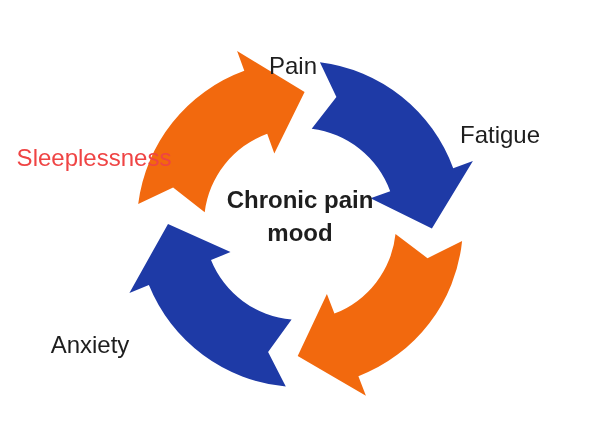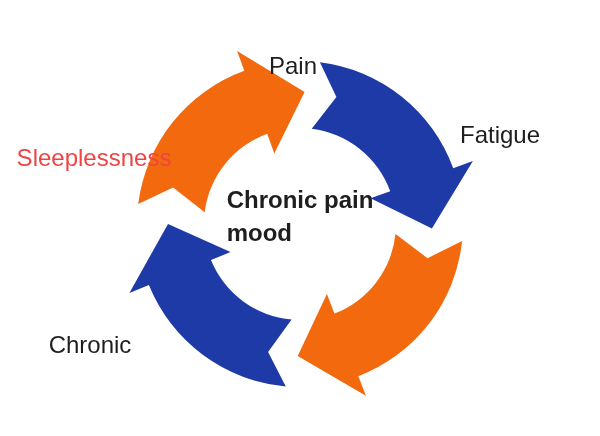--- a/index.html
+++ b/index.html
@@ -18,21 +18,21 @@
   .ring-svg {
     position: absolute;
     left: 0;
     top: 0;
   }
   .diagram-title {
     position: absolute;
     left: 300px;
     top: 216px;
     transform: translate(-50%, -50%);
-    text-align: left;
+    text-align: center;
     font-size: 24px;
     font-weight: 700;
     line-height: 33px;
     color: #1e1e1e;
     white-space: nowrap;
   }
   .diagram-label {
     position: absolute;
     transform: translate(-50%, -50%);
     font-size: 24px;
@@ -59,16 +59,16 @@
       <path d="M 285.8 386.4 A 163 163 0 0 1 148.9 285.1 L 129.4 292.9 L 168.0 224.0 L 230.5 252.1 L 211.0 260.0 A 96 96 0 0 0 291.6 319.6 L 268.1 352.1 Z" fill="#1E3AA6"></path>
     </svg>
 
   <div class="diagram-title" style="color: rgb(30, 30, 30);">
     <div>Chronic pain</div>
     <div>mood</div>
   </div>
 
   <div class="diagram-label lbl-pain" style="color: rgb(30, 30, 30);">Pain</div>
   <div class="diagram-label lbl-anxiety" style="color: rgb(30, 30, 30);">Fatigue</div>
-  <div class="diagram-label lbl-fatigue" style="color: rgb(30, 30, 30);">Chronic</div>
+  <div class="diagram-label lbl-fatigue" style="color: rgb(30, 30, 30);">Anxiety</div>
   <div class="diagram-label lbl-sleeplessness" style="color: #ef4444;">Sleeplessness</div>
 
 </div>
 
 </body></html>

